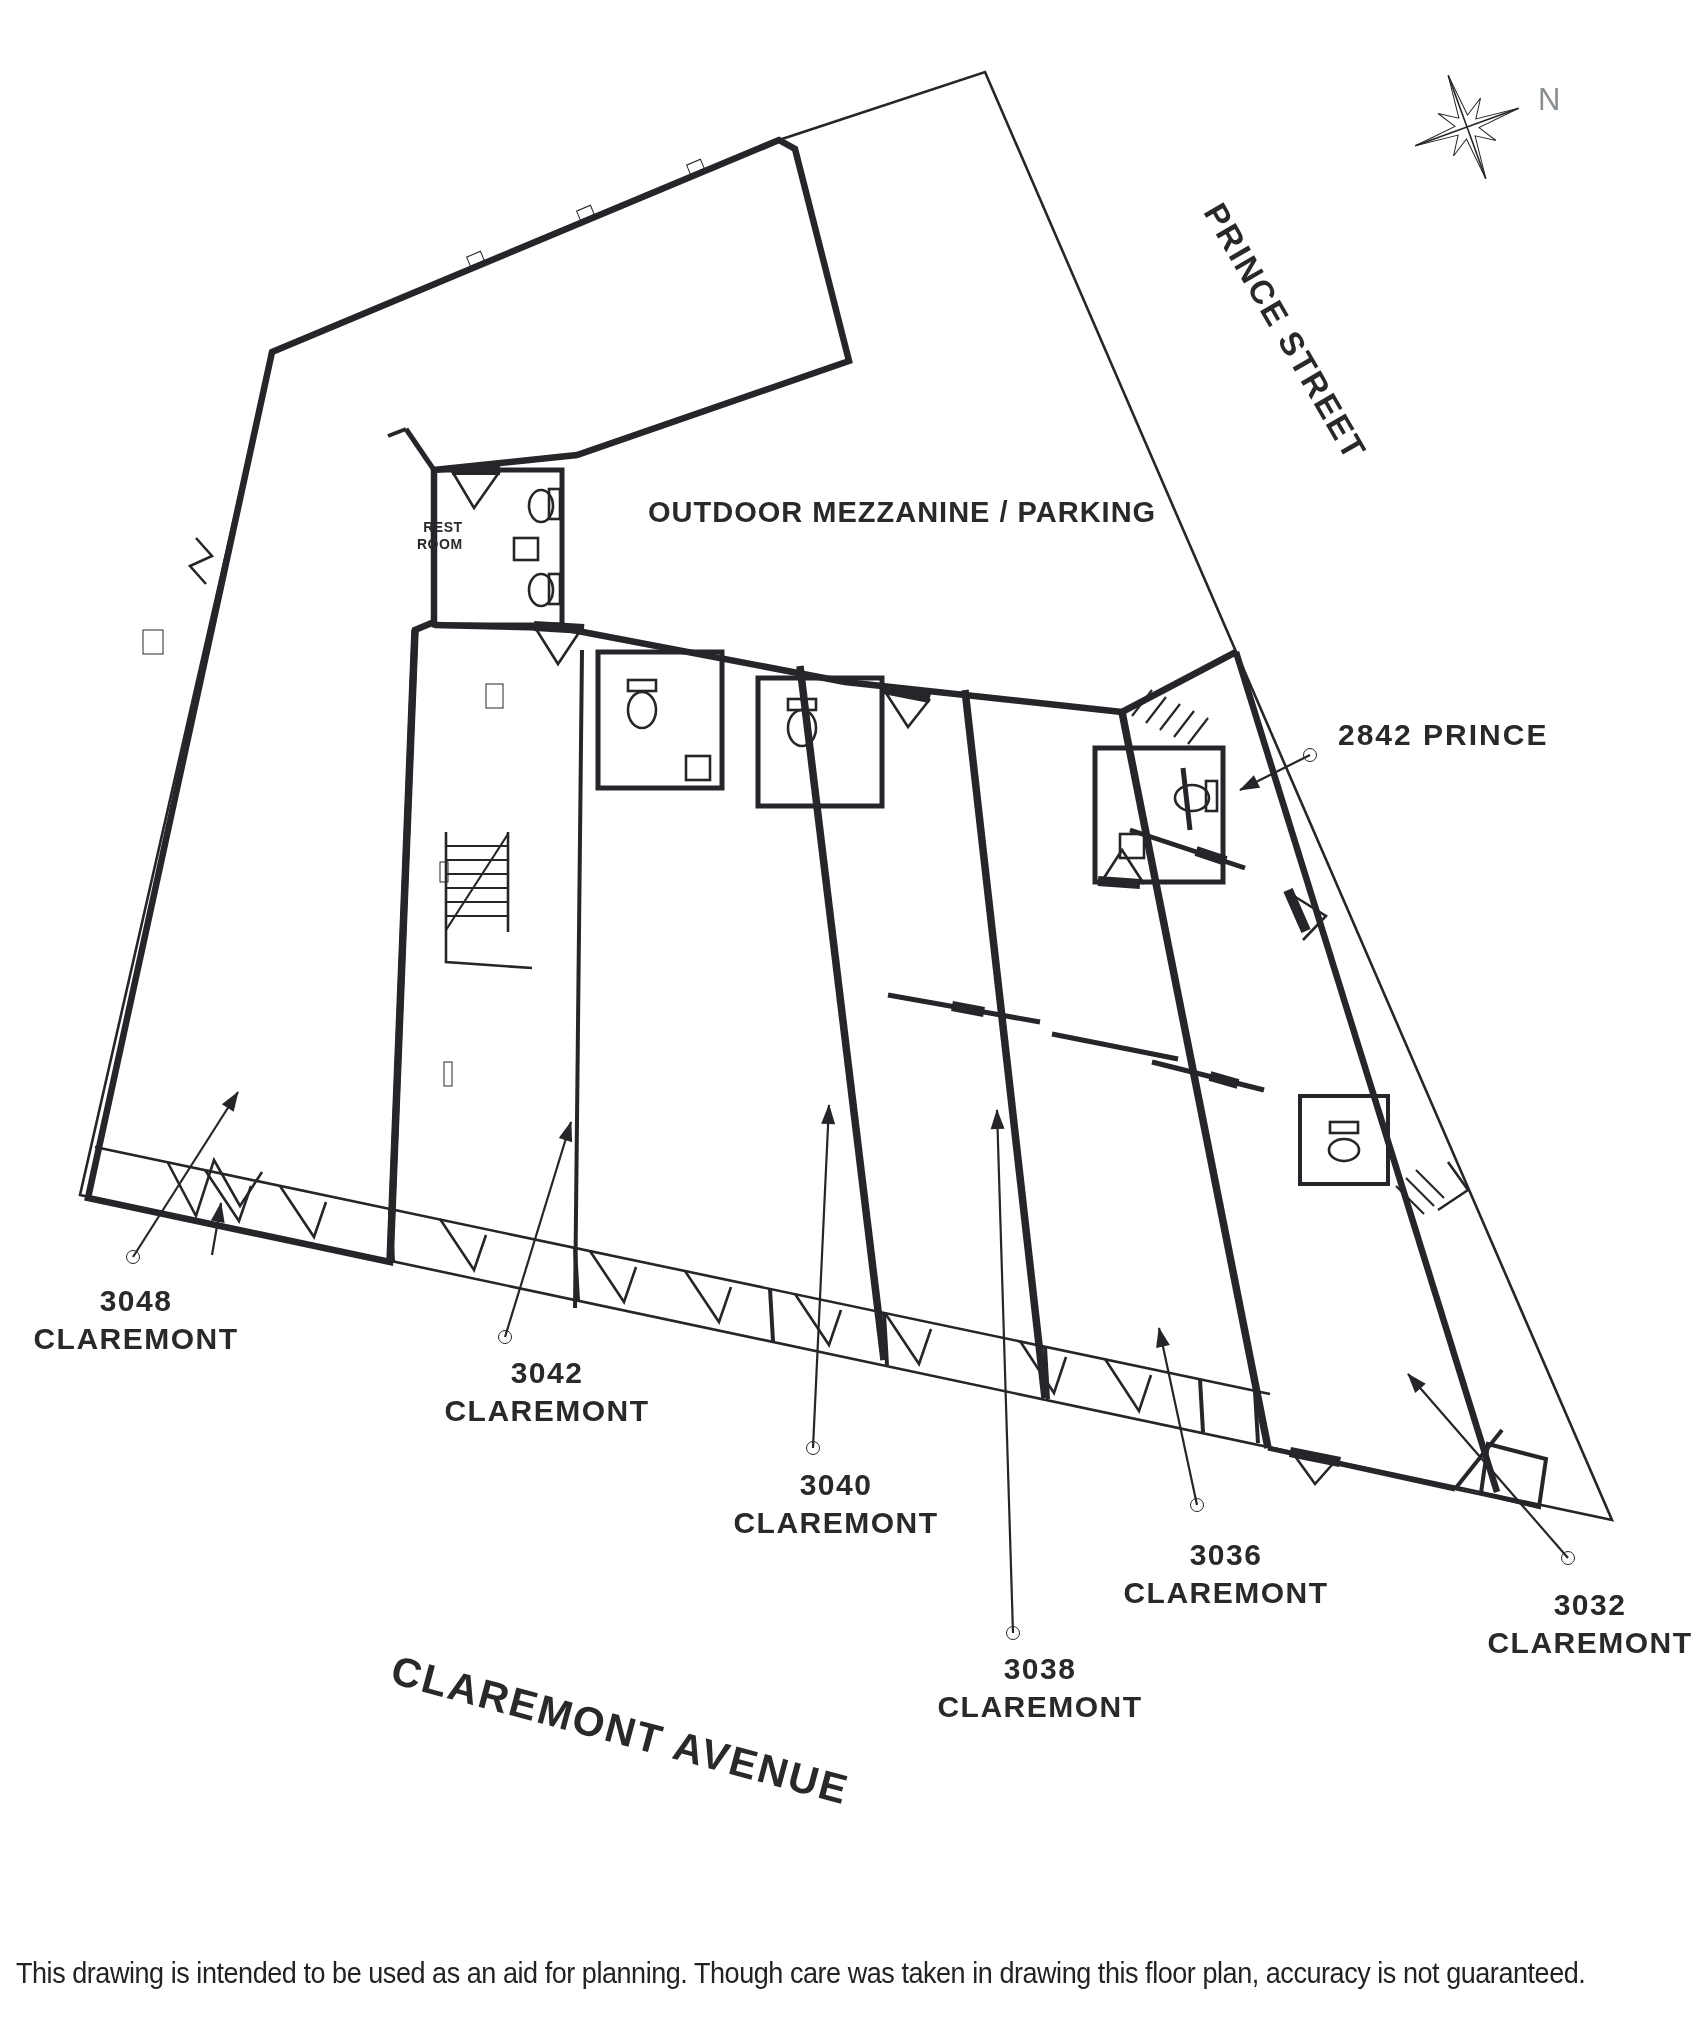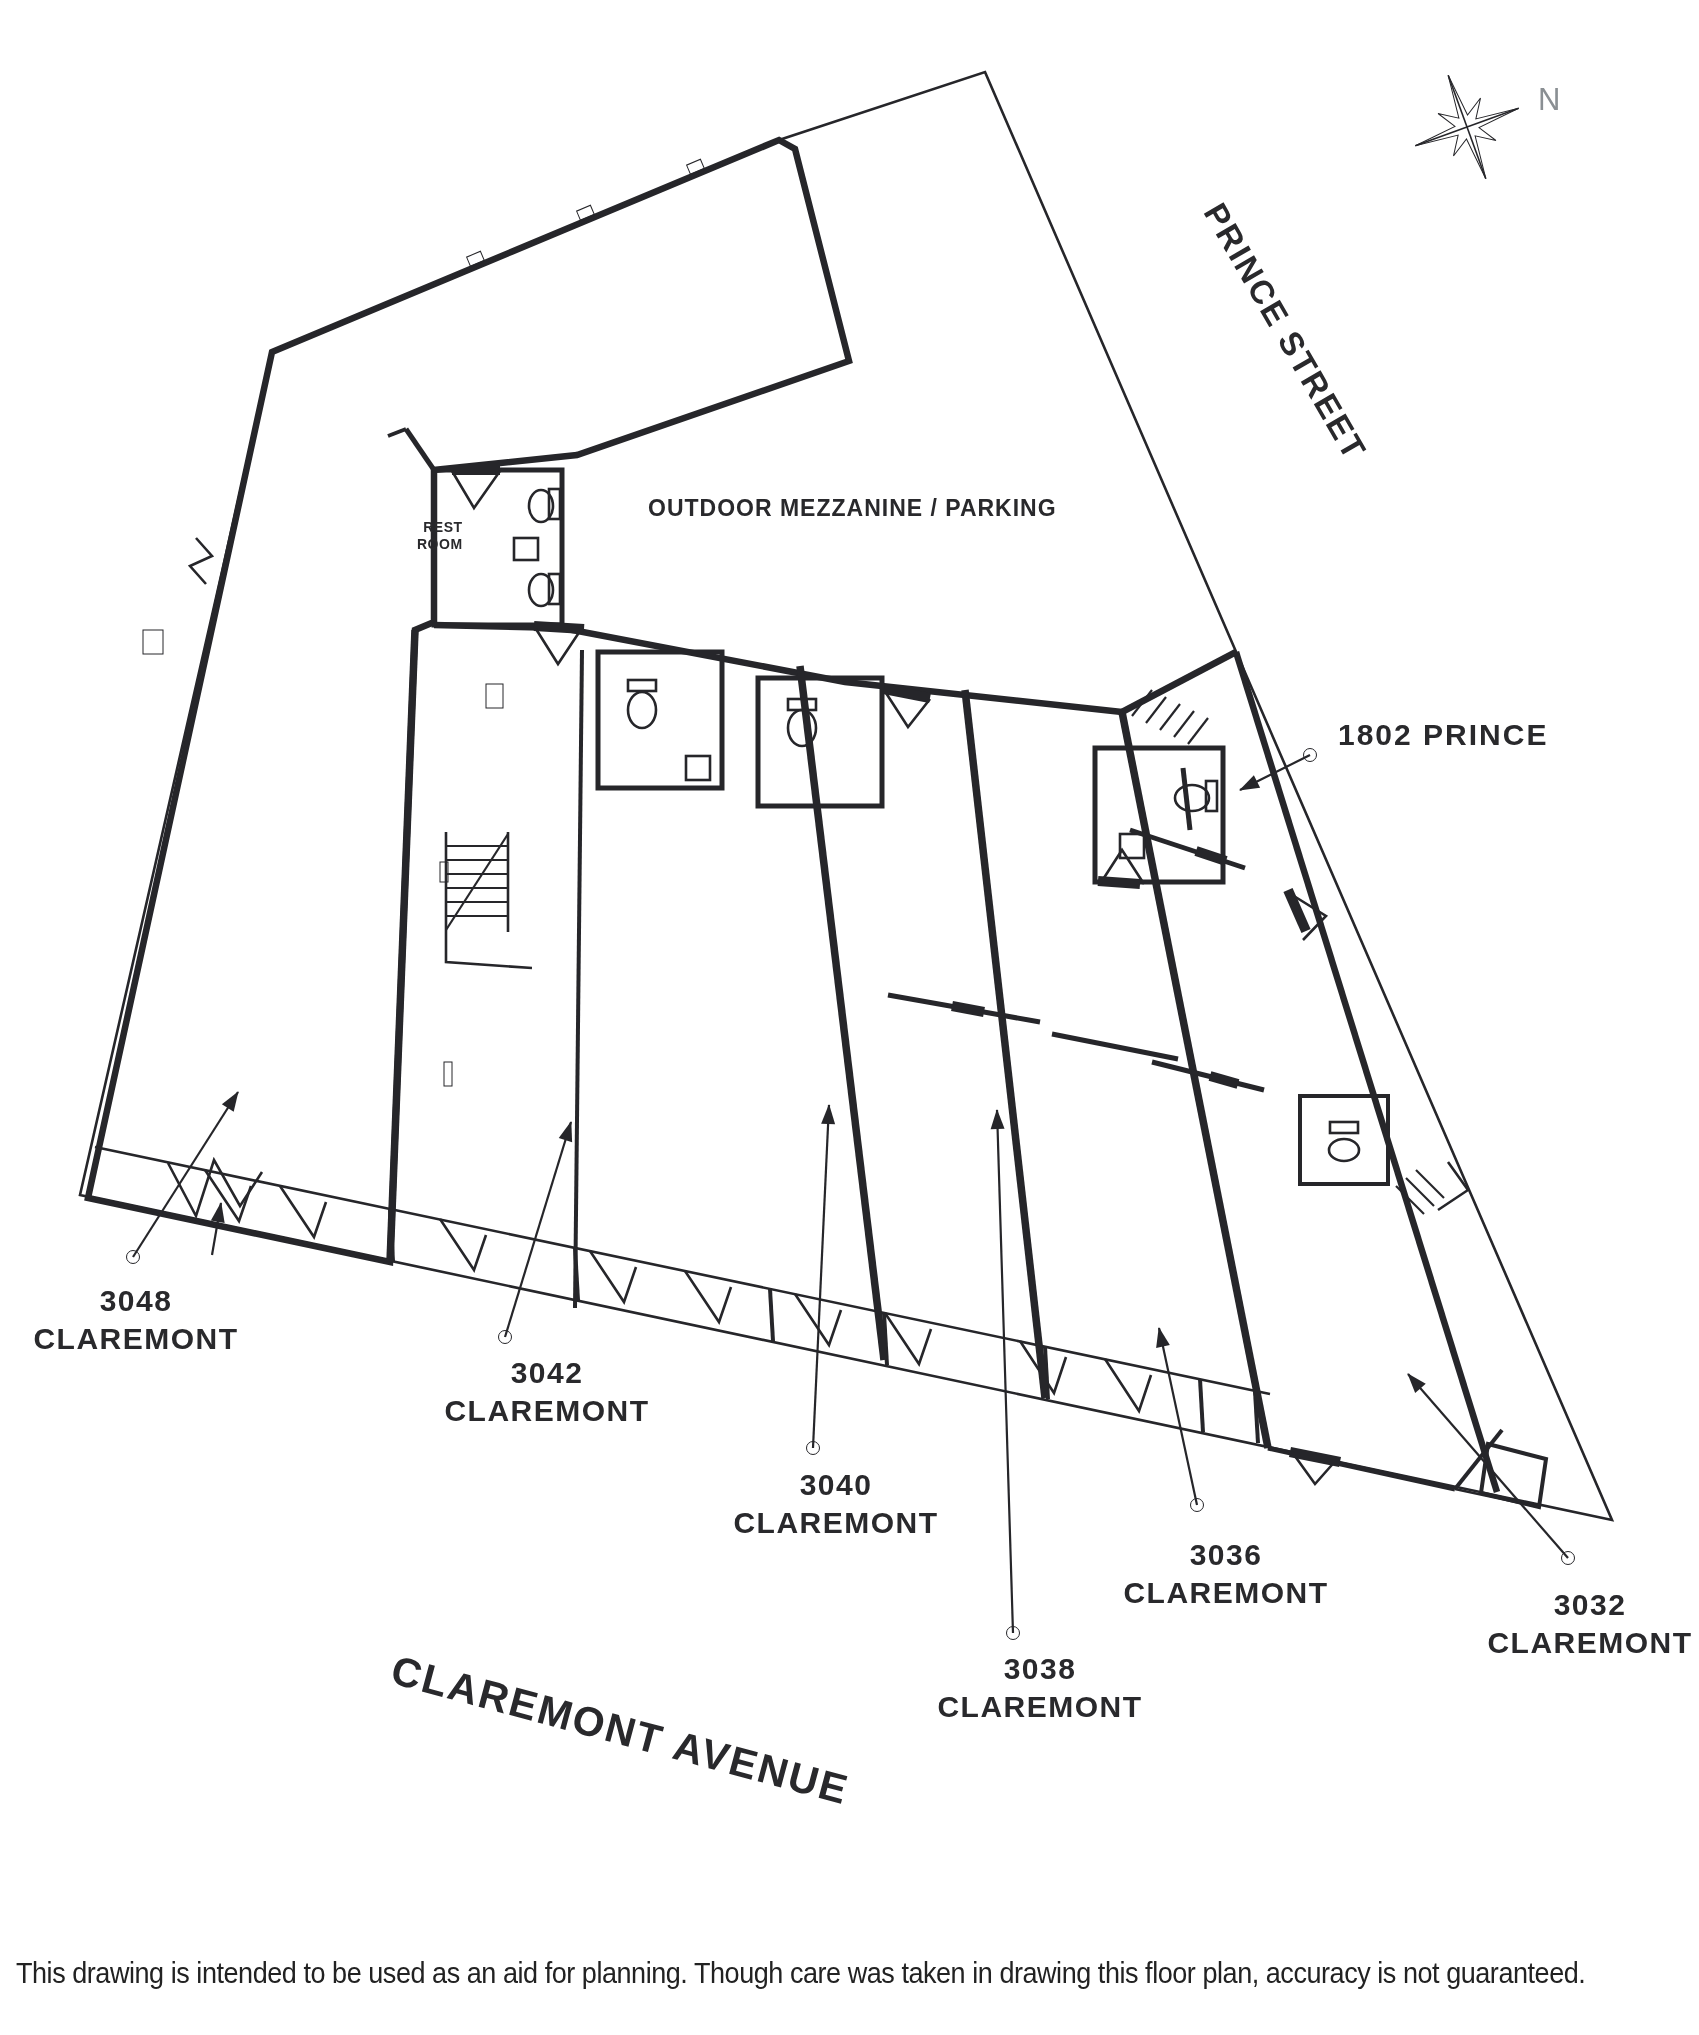--- a/index.html
+++ b/index.html
@@ -212,28 +212,28 @@
       <line class="seam" x1="0" y1="0" x2="55" y2="0"></line>
       <line class="seam" x1="0" y1="0" x2="0" y2="55"></line>
       <line class="seam" x1="0" y1="0" x2="-55" y2="0"></line>
     </g>
   </svg>
 
   <div class="lbl street" style="left:1115px;top:311px;width:340px;font-size:33px;letter-spacing:2px;transform:rotate(60deg);">PRINCE STREET</div>
 
   <div class="lbl street" style="left:370px;top:1705px;width:500px;font-size:41px;letter-spacing:2px;transform:rotate(15deg);">CLAREMONT AVENUE</div>
 
-  <div class="lbl" style="left:648px;top:494px;font-size:23px;letter-spacing:1px;white-space:nowrap;">OUTDOOR MEZZANINE / PARKING</div>
+  <div class="lbl" style="left:648px;top:494px;font-size:29px;letter-spacing:1px;white-space:nowrap;">OUTDOOR MEZZANINE / PARKING</div>
 
   <div class="lbl" style="left:417px;top:519px;font-size:14px;text-align:right;line-height:1.2;letter-spacing:0.5px;">
     <div>REST</div>
     <div>ROOM</div>
   </div>
 
-  <div class="lbl" style="left:1338px;top:716px;font-size:30px;letter-spacing:2px;white-space:nowrap;">1802 PRINCE</div>
+  <div class="lbl" style="left:1338px;top:716px;font-size:30px;letter-spacing:2px;white-space:nowrap;">2842 PRINCE</div>
 
   <div class="lbl unit" style="left:6px;top:1282px;">
     <div>3048</div>
     <div>CLAREMONT</div>
   </div>
 
   <div class="lbl unit" style="left:417px;top:1354px;">
     <div>3042</div>
     <div>CLAREMONT</div>
   </div>

